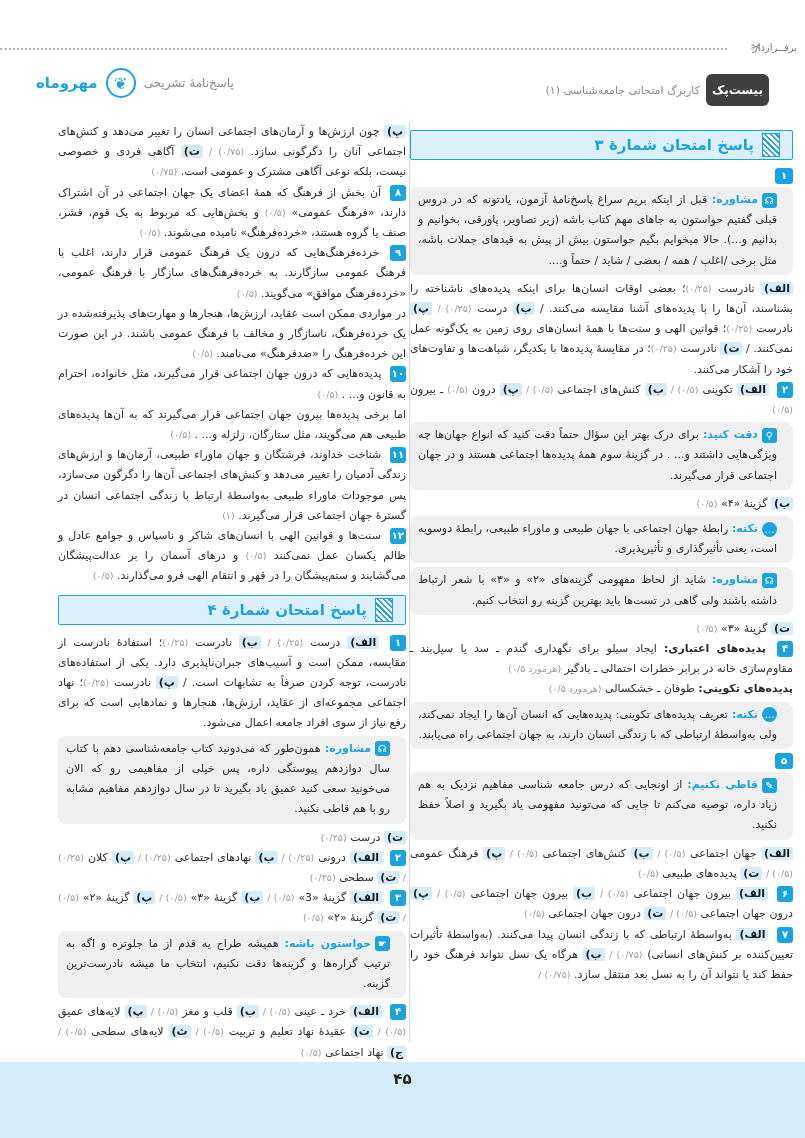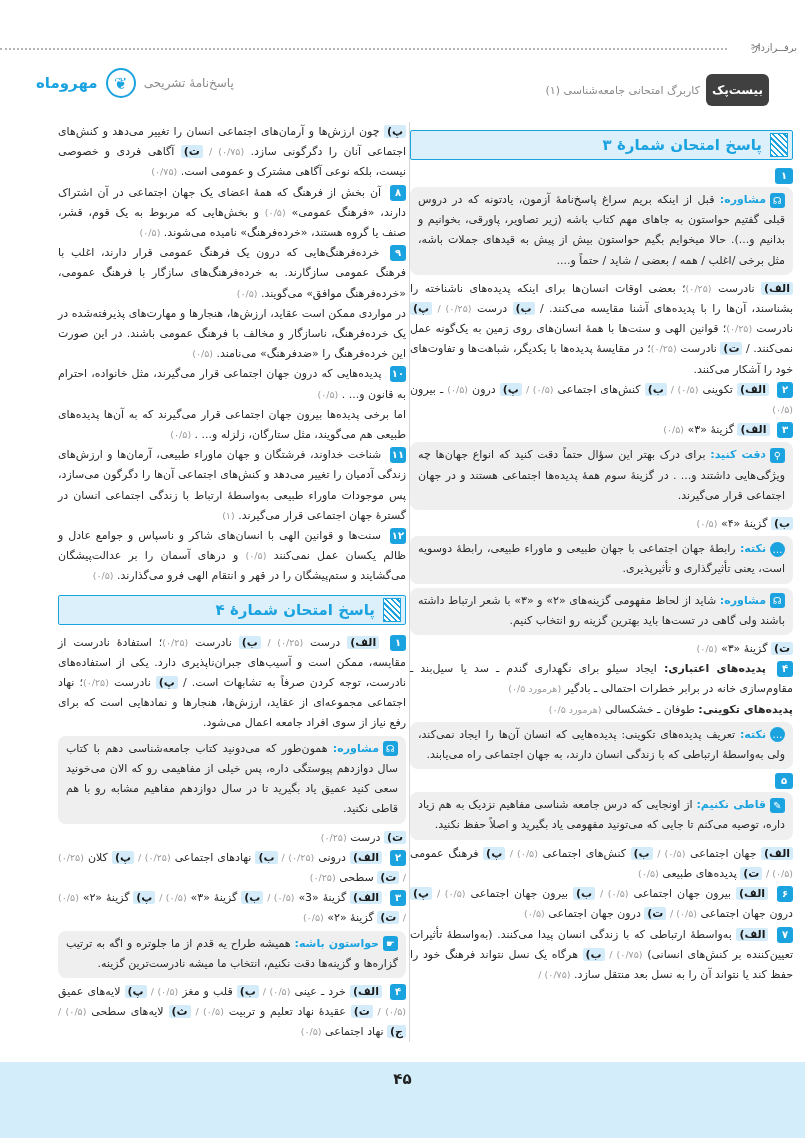--- a/index.html
+++ b/index.html
@@ -22,31 +22,31 @@
   .brand-left .subtitle { font-size: 12px; color: #8a8a8a; }
   .logo-circle { width: 30px; height: 30px; border-radius: 50%; border: 2.5px solid #1ba3e0; display: flex; align-items: center; justify-content: center; color: #1ba3e0; font-size: 16px; }
   .logo-text { color: #1ba3e0; font-weight: bold; font-size: 15px; }
 
   
   .col { position: absolute; top: 122px; direction: rtl; font-size: 11px; line-height: 20.2px; text-align: justify; }
   .col-right { right: 12px; width: 383px; }
   .col-left { left: 58px; width: 348px; }
   .divider { position: absolute; left: 409px; top: 122px; width: 1px; height: 920px; background: #d5d5d5; }
 
-  .section-head { height: 30px; background: #dcf0fb; border: 1.5px solid #1ba3e0; border-radius: 2px; display: flex; align-items: center; padding-right: 4px; margin: 8px 0 8px; }
+  .section-head { height: 30px; background: #dcf0fb; border: 1.5px solid #1ba3e0; border-radius: 2px; display: flex; align-items: center; padding-right: 12px; margin: 8px 0 8px; }
   .section-head .hatch { width: 18px; height: 24px; background: repeating-linear-gradient(45deg, #1ba3e0 0 1.5px, #ffffff 1.5px 4px); margin-left: 8px; border: 1px solid #1ba3e0; }
   .section-head .title { color: #1ba3e0; font-weight: bold; font-size: 15px; }
 
   .qnum { display: inline-block; min-width: 16px; height: 16px; line-height: 16px; text-align: center; background: #1ba3e0; color: #fff; font-size: 10px; font-weight: bold; border-radius: 3px; padding: 0 2px; margin-left: 4px; vertical-align: middle; }
   .qnum-alone { display: block; width: 18px; margin: 2px 0 3px auto; }
   .opt { background: #d4ecfa; color: #1a1a1a; font-weight: bold; padding: 0 3px; border-radius: 2px; }
   .score { color: #9a9a9a; font-size: 9.5px; }
   .para { margin: 0; }
 
-  .note { background: #efefef; border-radius: 8px; padding: 3px 8px 4px 8px; margin: 2px 0 4px; }
+  .note { background: #efefef; border-radius: 8px; padding: 3px 16px 4px 8px; margin: 2px 0 4px; }
   .note .ico { display: inline-block; width: 15px; height: 15px; background: #1ba3e0; color: #fff; border-radius: 3px; font-size: 10px; line-height: 15px; text-align: center; margin-left: 4px; vertical-align: middle; }
   .note .ico.round { border-radius: 50%; }
   .note .lbl { color: #1ba3e0; font-weight: bold; }
   .bold { font-weight: bold; }
 
   .footer { position: absolute; left: 0; right: 0; bottom: 0; height: 76px; background: #d3edfa; }
   .footer .pnum { position: absolute; left: 0; right: 0; top: 8px; text-align: center; font-size: 15px; font-weight: bold; color: #222; }
 </style>
 </head>
 <body>
@@ -107,26 +107,20 @@
       <span class="opt">ب)</span>
       <span>کنش‌های اجتماعی</span>
       <span class="score">(۰/۵) /</span>
       <span class="opt">پ)</span>
       <span>درون</span>
       <span class="score">(۰/۵)</span>
       <span>ـ بیرون</span>
       <span class="score">(۰/۵)</span>
     </p>
 
-    <p class="para">
-      <span class="qnum">۳</span>
-      <span class="opt">الف)</span>
-      <span>گزینۀ «۳»</span>
-      <span class="score">(۰/۵)</span>
-    </p>
     <div class="note">
       <span class="ico">⚲</span><span class="lbl">دقت کنید:</span>
       <span>برای درک بهتر این سؤال حتماً دقت کنید که انواع جهان‌ها چه ویژگی‌هایی داشتند و... . در گزینۀ سوم همۀ پدیده‌ها اجتماعی هستند و در جهان اجتماعی قرار می‌گیرند.</span>
     </div>
     <p class="para">
       <span class="opt">ب)</span>
       <span>گزینۀ «۴»</span>
       <span class="score">(۰/۵)</span>
     </p>
     <div class="note">

